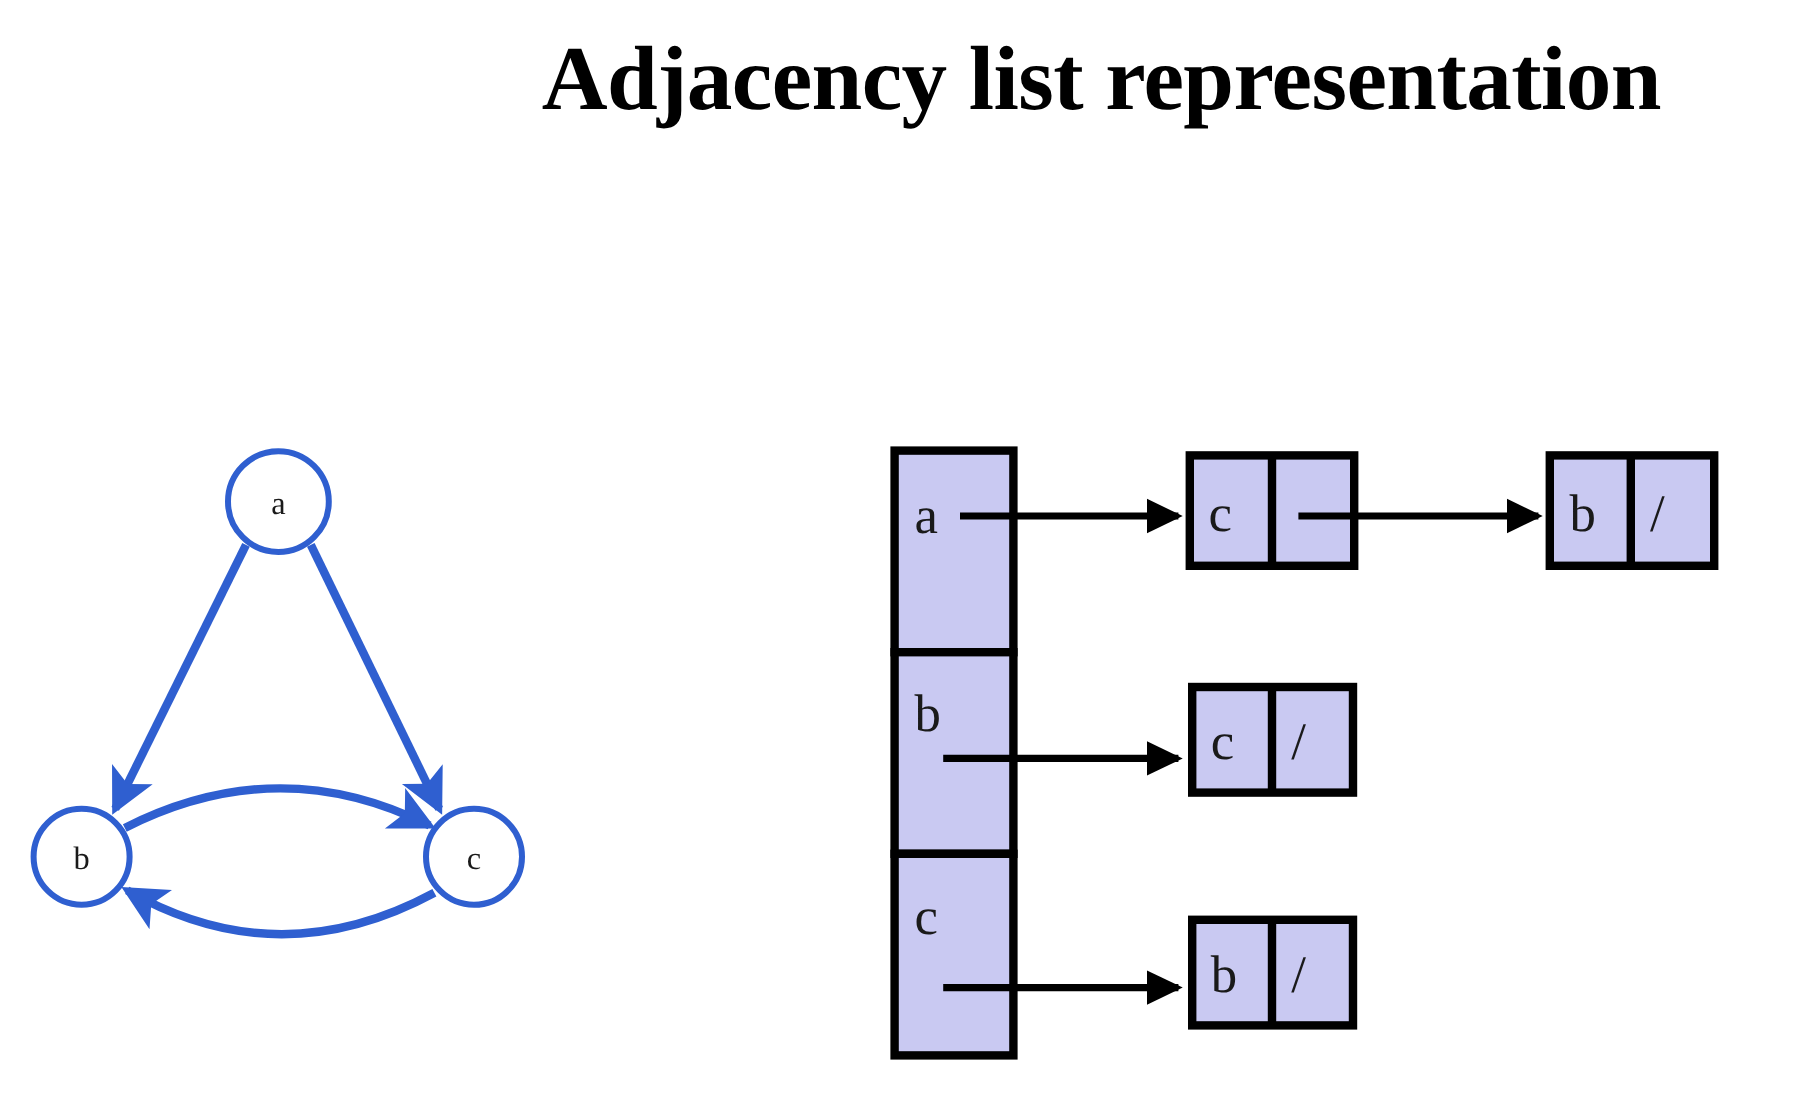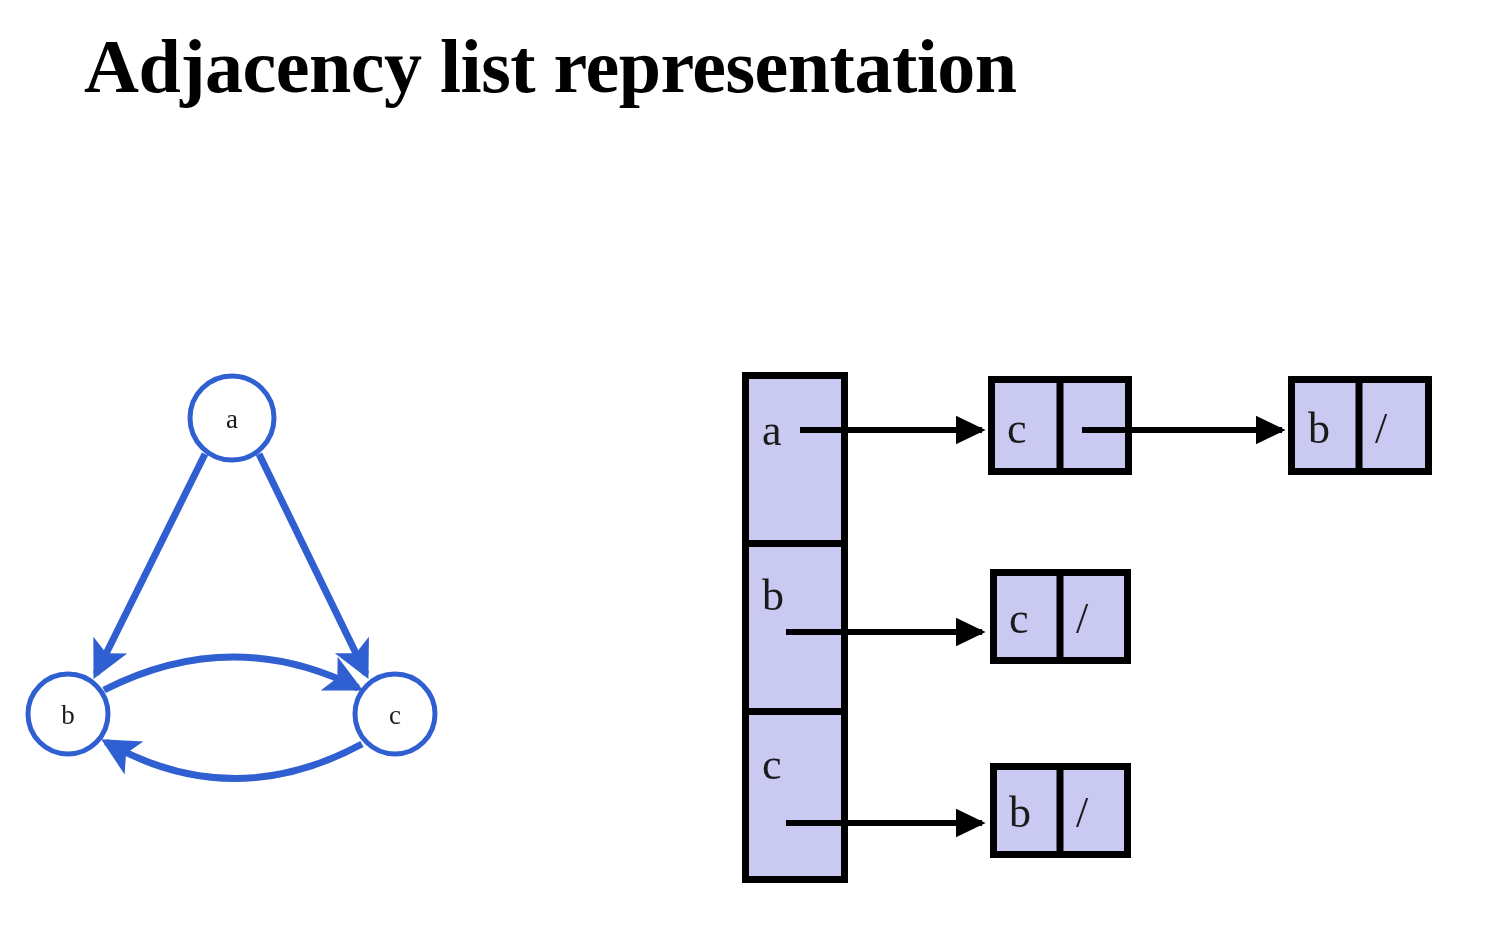--- a/index.html
+++ b/index.html
@@ -7,20 +7,21 @@
     padding: 0;
     background: #ffffff;
   }
   #page {
     position: relative;
     width: 1510px;
     height: 930px;
     background: #ffffff;
     overflow: hidden;
     font-family: "Liberation Serif", "DejaVu Serif", serif;
+    text-align: right;
   }
 
   
   #title {
     position: absolute;
     left: 84px;
     top: 18px;
     width: 1300px;
     font-family: "Liberation Serif", "DejaVu Serif", serif;
     font-weight: bold;

